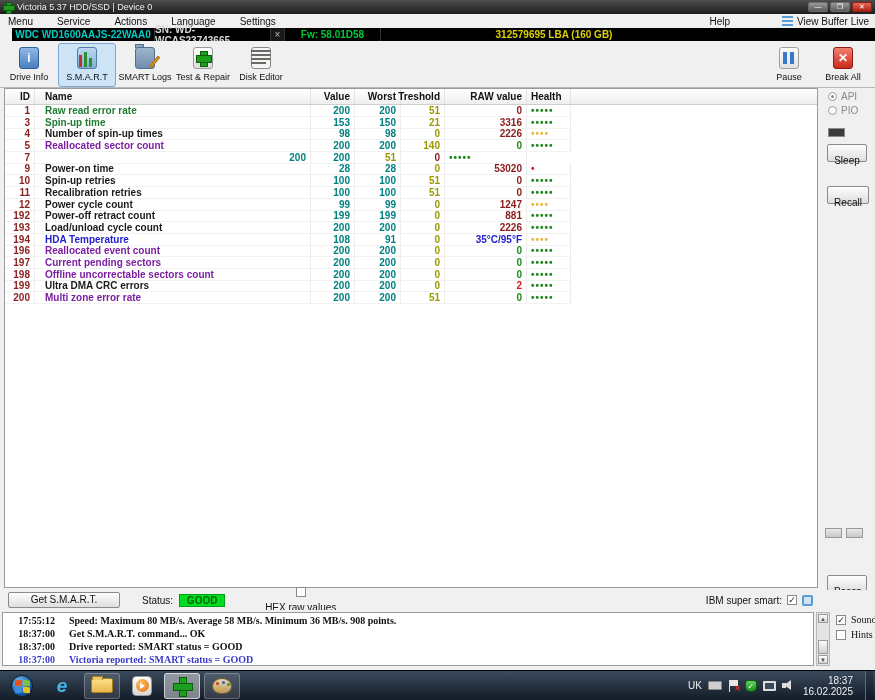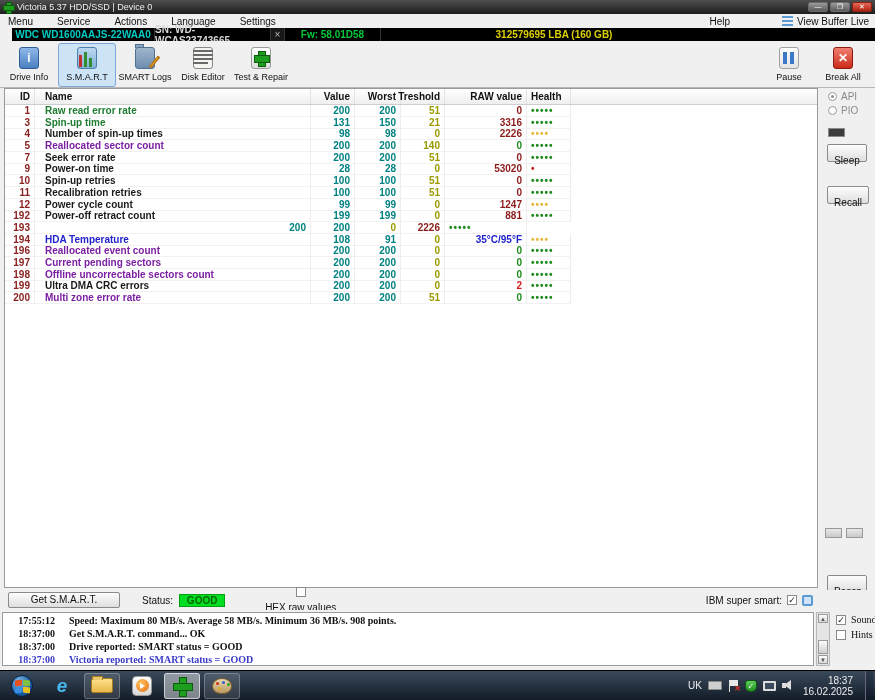--- a/index.html
+++ b/index.html
@@ -233,35 +233,35 @@
   </div>
   <div class="tbtn">
     <span class="ico i-logs">
         <span class="tab"></span>
         <span class="ico-box"></span>
         <span class="pen"></span>
       </span>
     <span>SMART Logs</span>
   </div>
   <div class="tbtn">
+    <span class="ico i-test">
+        <span class="ico-box"></span>
+        <span class="cr"></span>
+      </span>
+    <span>Test &amp; Repair</span>
+  </div>
+  <div class="tbtn">
     <span class="ico i-disk">
         <span class="ico-box"></span>
         <i class="ln l1"></i>
         <i class="ln l2"></i>
         <i class="ln l3"></i>
         <i class="ln l4"></i>
       </span>
     <span>Disk Editor</span>
-  </div>
-  <div class="tbtn">
-    <span class="ico i-test">
-        <span class="ico-box"></span>
-        <span class="cr"></span>
-      </span>
-    <span>Test &amp; Repair</span>
   </div>
   <div class="tb-right">
     <div class="tbtn" style="width:52px;">
       <span class="ico i-pause">
           <span class="ico-box"></span>
           <i class="pb p1"></i>
           <i class="pb p2"></i>
         </span>
       <span>Pause</span>
     </div>
@@ -293,21 +293,21 @@
           <div class="tcell c-val" style="color: rgb(0, 128, 128);">200</div>
           <div class="tcell c-worst" style="color: rgb(0, 128, 128);">200</div>
           <div class="tcell c-tres" style="color: rgb(154, 154, 0);">51</div>
           <div class="tcell c-raw" style="color: rgb(139, 26, 26);">0</div>
           <div class="tcell c-health" style="color: rgb(30, 138, 30);">•••••</div>
           <div class="tcell c-fill"></div>
         </div>
         <div class="trow">
           <div class="tcell c-id" style="color: rgb(139, 34, 34);">3</div>
           <div class="tcell c-name" style="color: rgb(30, 125, 50);">Spin-up time</div>
-          <div class="tcell c-val" style="color: rgb(0, 128, 128);">131</div>
+          <div class="tcell c-val" style="color: rgb(0, 128, 128);">153</div>
           <div class="tcell c-worst" style="color: rgb(0, 128, 128);">150</div>
           <div class="tcell c-tres" style="color: rgb(154, 154, 0);">21</div>
           <div class="tcell c-raw" style="color: rgb(139, 26, 26);">3316</div>
           <div class="tcell c-health" style="color: rgb(30, 138, 30);">•••••</div>
           <div class="tcell c-fill"></div>
         </div>
         <div class="trow">
           <div class="tcell c-id" style="color: rgb(139, 34, 34);">4</div>
           <div class="tcell c-name" style="color: rgb(26, 26, 26);">Number of spin-up times</div>
           <div class="tcell c-val" style="color: rgb(0, 128, 128);">98</div>
@@ -322,21 +322,20 @@
           <div class="tcell c-name" style="color: rgb(123, 31, 162);">Reallocated sector count</div>
           <div class="tcell c-val" style="color: rgb(0, 128, 128);">200</div>
           <div class="tcell c-worst" style="color: rgb(0, 128, 128);">200</div>
           <div class="tcell c-tres" style="color: rgb(154, 154, 0);">140</div>
           <div class="tcell c-raw" style="color: rgb(30, 138, 30);">0</div>
           <div class="tcell c-health" style="color: rgb(30, 138, 30);">•••••</div>
           <div class="tcell c-fill"></div>
         </div>
         <div class="trow">
           <div class="tcell c-id" style="color: rgb(139, 34, 34);">7</div>
-          <div class="tcell c-name" style="color: rgb(26, 26, 26);">Seek error rate</div>
           <div class="tcell c-val" style="color: rgb(0, 128, 128);">200</div>
           <div class="tcell c-worst" style="color: rgb(0, 128, 128);">200</div>
           <div class="tcell c-tres" style="color: rgb(154, 154, 0);">51</div>
           <div class="tcell c-raw" style="color: rgb(139, 26, 26);">0</div>
           <div class="tcell c-health" style="color: rgb(30, 138, 30);">•••••</div>
           <div class="tcell c-fill"></div>
         </div>
         <div class="trow">
           <div class="tcell c-id" style="color: rgb(139, 34, 34);">9</div>
           <div class="tcell c-name" style="color: rgb(26, 26, 26);">Power-on time</div>
@@ -382,20 +381,21 @@
           <div class="tcell c-name" style="color: rgb(26, 26, 26);">Power-off retract count</div>
           <div class="tcell c-val" style="color: rgb(0, 128, 128);">199</div>
           <div class="tcell c-worst" style="color: rgb(0, 128, 128);">199</div>
           <div class="tcell c-tres" style="color: rgb(154, 154, 0);">0</div>
           <div class="tcell c-raw" style="color: rgb(139, 26, 26);">881</div>
           <div class="tcell c-health" style="color: rgb(30, 138, 30);">•••••</div>
           <div class="tcell c-fill"></div>
         </div>
         <div class="trow">
           <div class="tcell c-id" style="color: rgb(139, 34, 34);">193</div>
+          <div class="tcell c-name" style="color: rgb(26, 26, 26);">Load/unload cycle count</div>
           <div class="tcell c-val" style="color: rgb(0, 128, 128);">200</div>
           <div class="tcell c-worst" style="color: rgb(0, 128, 128);">200</div>
           <div class="tcell c-tres" style="color: rgb(154, 154, 0);">0</div>
           <div class="tcell c-raw" style="color: rgb(139, 26, 26);">2226</div>
           <div class="tcell c-health" style="color: rgb(30, 138, 30);">•••••</div>
           <div class="tcell c-fill"></div>
         </div>
         <div class="trow">
           <div class="tcell c-id" style="color: rgb(139, 34, 34);">194</div>
           <div class="tcell c-name" style="color: rgb(34, 34, 204);">HDA Temperature</div>

